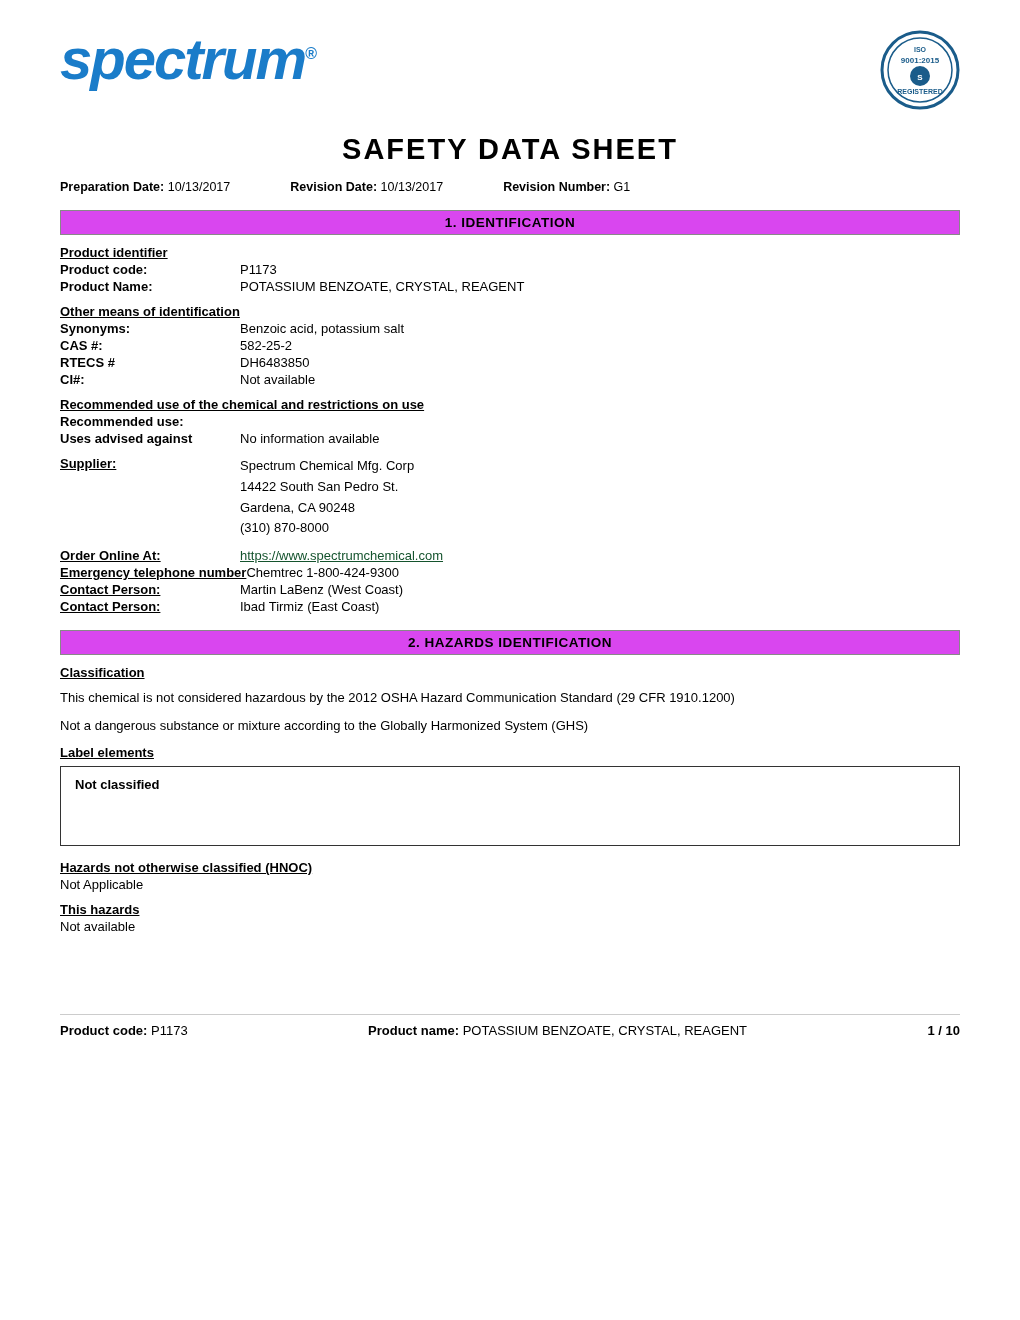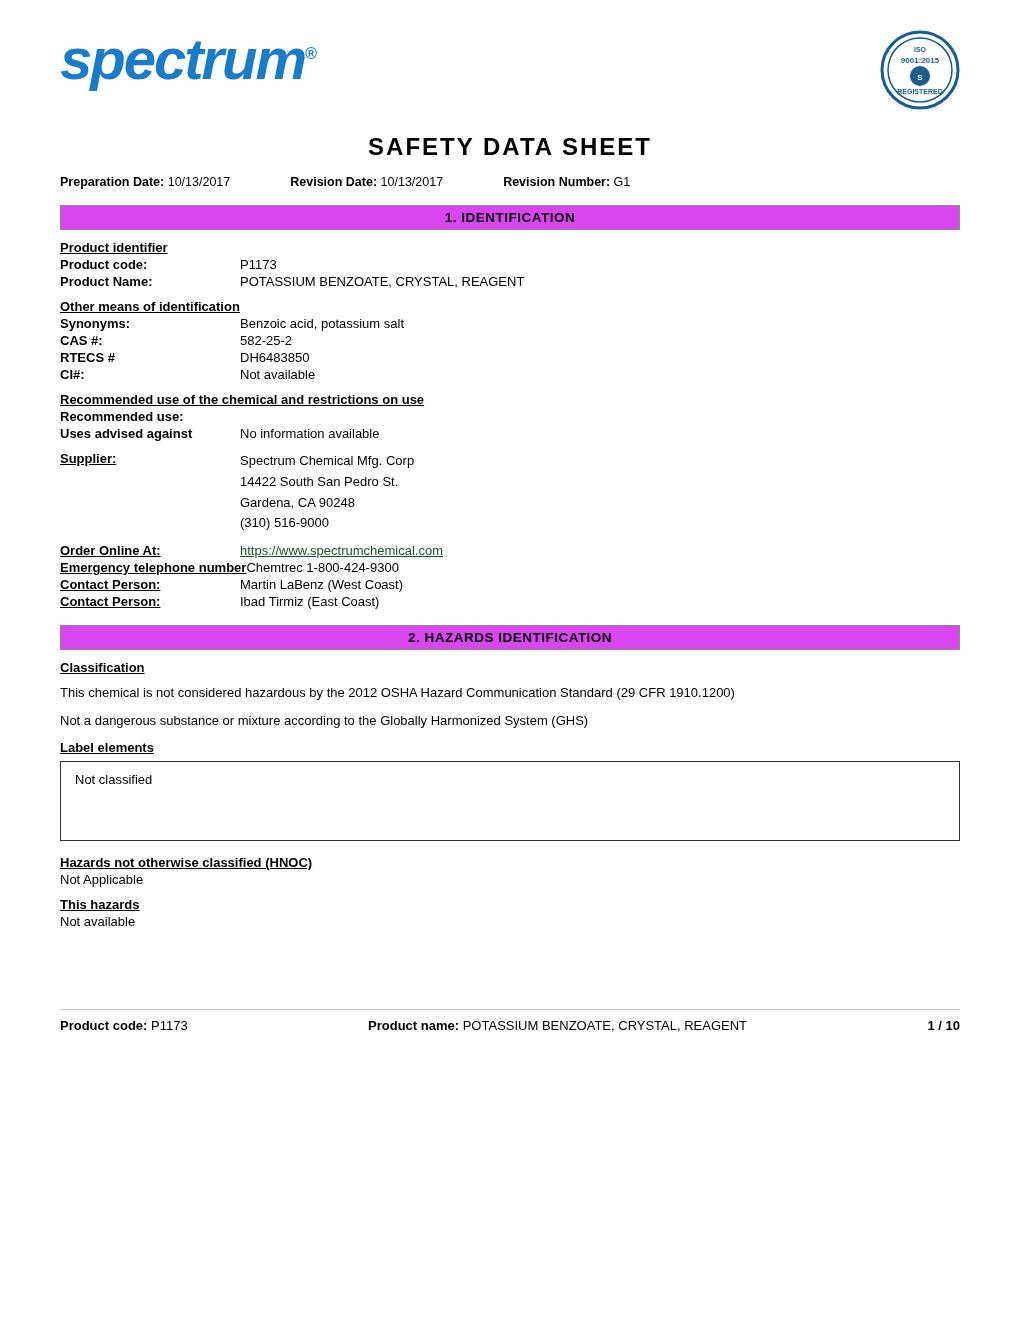--- a/index.html
+++ b/index.html
@@ -31,21 +31,21 @@
       font-size: 16px;
       vertical-align: super;
       color: #1a7cc9;
     }
     .iso-badge {
       width: 80px;
       height: 80px;
     }
     .page-title {
       text-align: center;
-      font-size: 24px;
+      font-size: 29px;
       font-weight: bold;
       letter-spacing: 2px;
       margin-bottom: 14px;
     }
     .prep-line {
       display: flex;
       gap: 60px;
       margin-bottom: 16px;
       font-size: 12.5px;
     }
@@ -112,21 +112,21 @@
       line-height: 1.5;
     }
     .label-elements-box {
       border: 1px solid #333;
       padding: 10px 14px;
       margin-top: 6px;
       margin-bottom: 14px;
       min-height: 80px;
     }
     .label-elements-box span {
-      font-weight: normal;
+      font-weight: bold;
     }
     .hnoc-section {
       margin-top: 10px;
     }
     .hnoc-label {
       font-weight: bold;
       text-decoration: underline;
       display: block;
       margin-bottom: 2px;
     }
@@ -230,21 +230,21 @@
       <span class="value">No information available</span>
     </div>
   </div>
 
   <div class="supplier-block">
     <span class="label">Supplier:</span>
     <div class="value">
       <div>Spectrum Chemical Mfg. Corp</div>
       <div>14422 South San Pedro St.</div>
       <div>Gardena, CA  90248</div>
-      <div>(310) 516-9000</div>
+      <div>(310) 870-8000</div>
     </div>
   </div>
 
   <div class="group-block">
     <div class="field-row">
       <span class="label" style="font-weight:bold;text-decoration:underline;min-width:180px;">Order Online At:</span>
       <span class="value link">https://www.spectrumchemical.com</span>
     </div>
     <div class="field-row">
       <span class="label" style="font-weight:bold;text-decoration:underline;min-width:180px;">Emergency telephone number</span>

